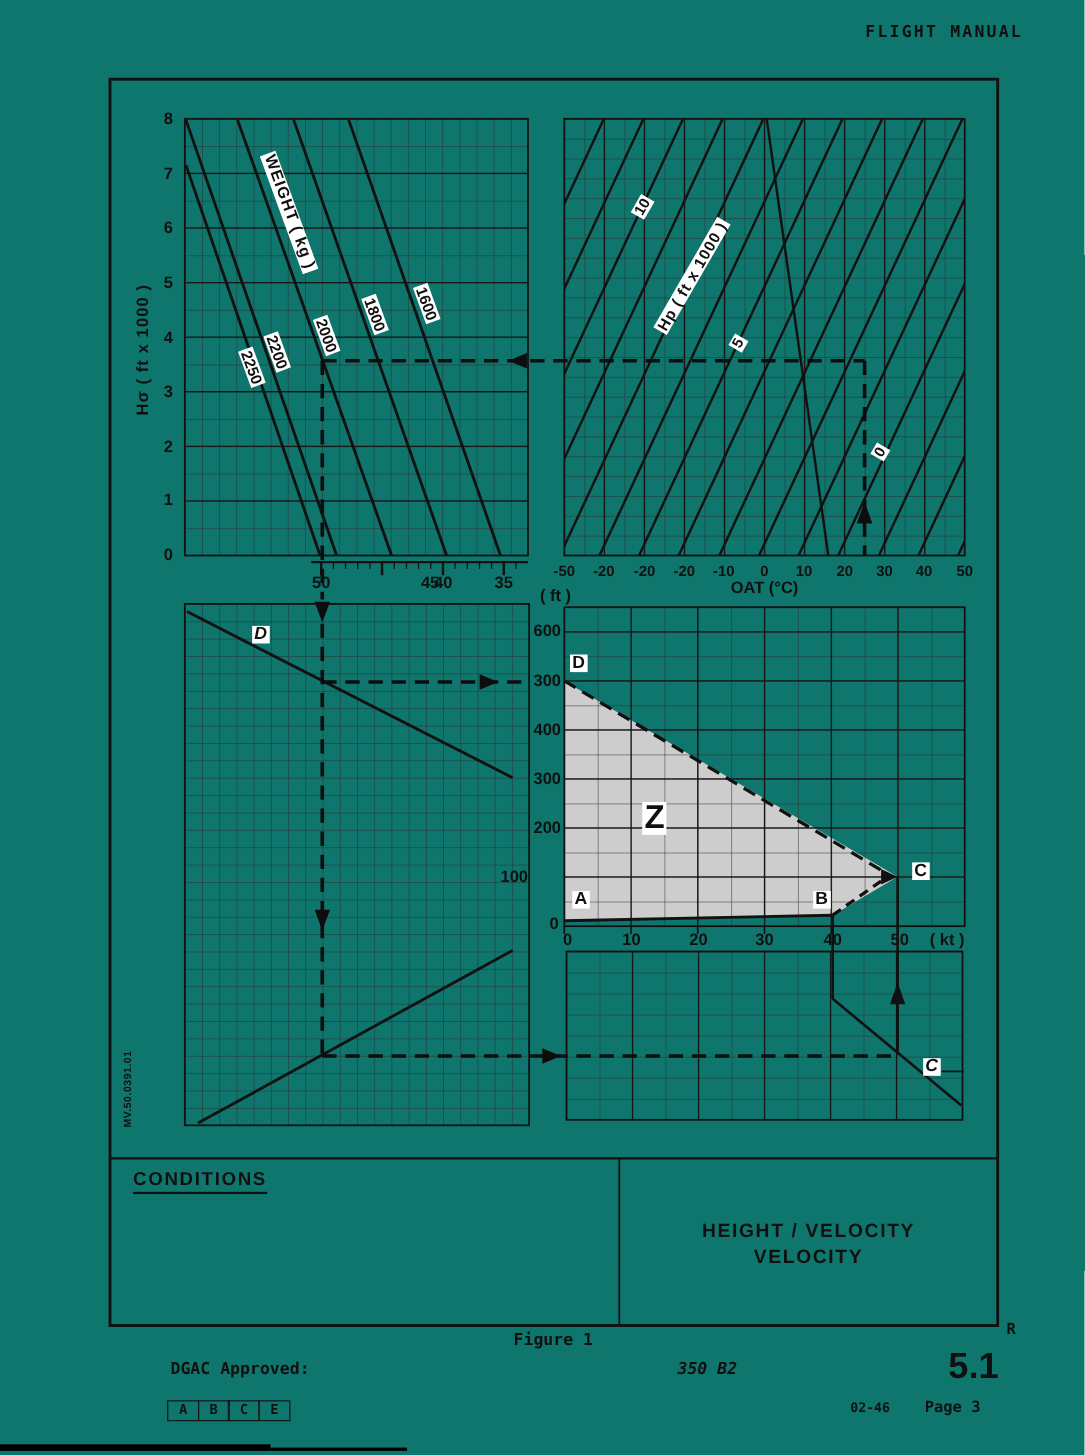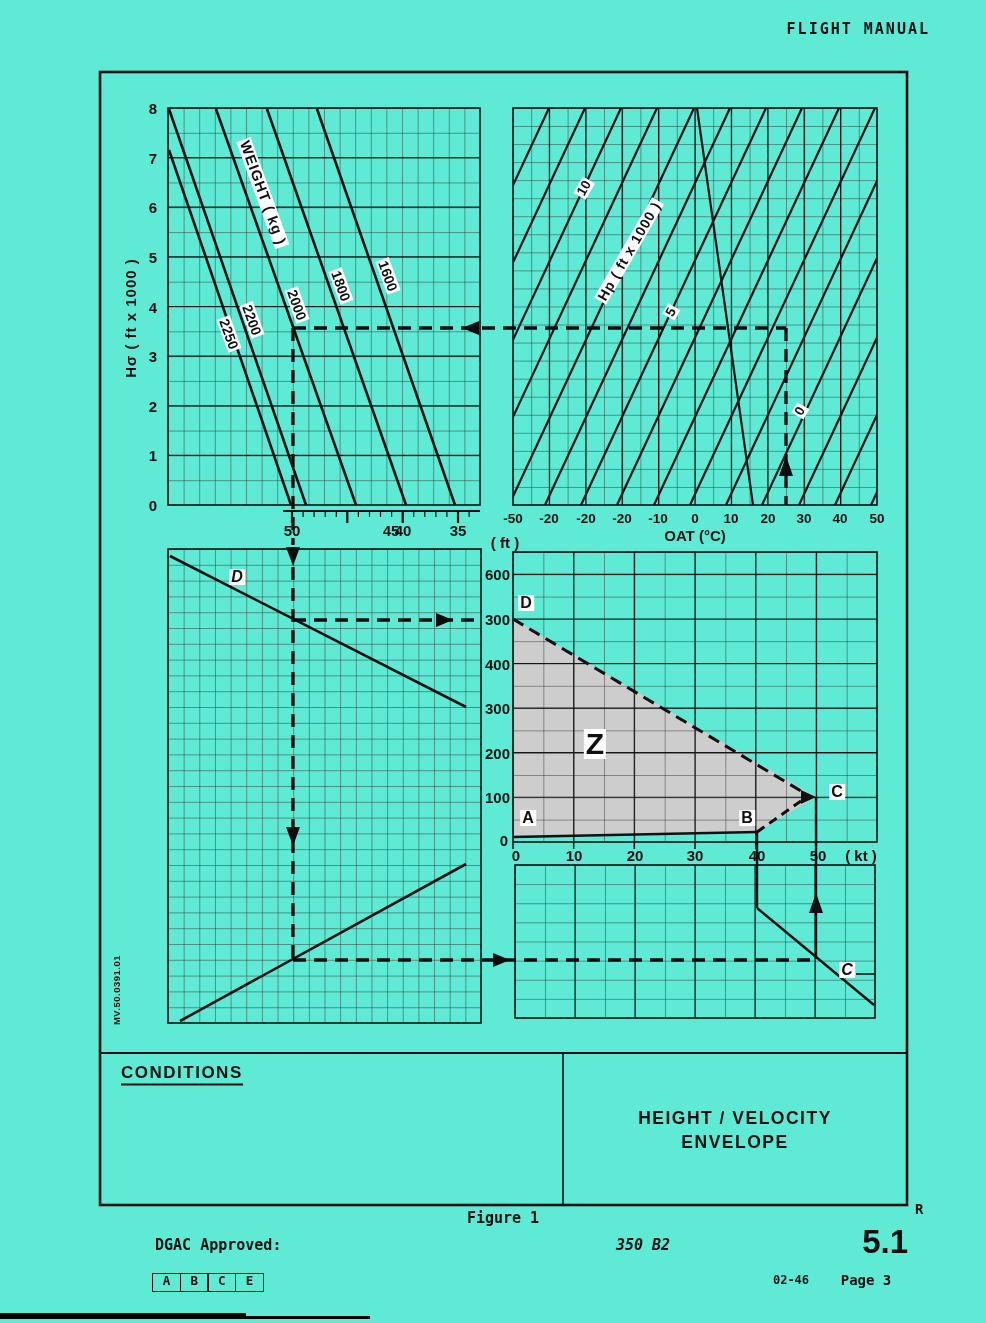--- a/index.html
+++ b/index.html
@@ -1,16 +1,16 @@
 <!DOCTYPE html>
 <html><head>
 <meta charset="utf-8">
 <style>
   html,body{margin:0;padding:0;background:#fff;}
-  #page{position:relative;width:986px;height:1323px;background:#5eead4;overflow:hidden;
+  #page{position:relative;width:986px;height:1323px;background:#0f766e;overflow:hidden;
         font-family:"Liberation Sans",sans-serif;}
   #gfx{position:absolute;left:0;top:0;}
   .lbl{position:absolute;color:#101010;font:bold 15px/1 "Liberation Sans",sans-serif;
        white-space:nowrap;transform:translate(-50%,-50%);}
   .lft{transform:translate(0,-50%);text-align:center;}
   .rgt{transform:translate(-100%,-50%);}
   .r70{transform:translate(-50%,-50%) rotate(70deg);}
   .rm60{transform:translate(-50%,-50%) rotate(-60deg);}
   .rm90{transform:translate(-50%,-50%) rotate(-90deg);}
   .wbg{background:#fff;padding:0 2px;}
@@ -171,21 +171,21 @@
 <div class="lbl rm60 wbg" style="left:584px;top:188px;font-size:13.5px;">10</div>
 <div class="lbl rm60 wbg" style="left:671px;top:312px;font-size:13.5px;">5</div>
 <div class="lbl rm60 wbg" style="left:800px;top:411px;font-size:13.5px;">0</div>
 
 <div class="lbl" style="left:505px;top:542px;">( ft )</div>
 <div class="lbl rgt" style="left:510px;top:574px;">600</div>
 <div class="lbl rgt" style="left:510px;top:619px;">300</div>
 <div class="lbl rgt" style="left:510px;top:664px;">400</div>
 <div class="lbl rgt" style="left:510px;top:708px;">300</div>
 <div class="lbl rgt" style="left:510px;top:753px;">200</div>
-<div class="lbl rgt" style="left:510px;top:797px;text-align:center;">100</div>
+<div class="lbl rgt" style="left:480px;top:797px;text-align:center;">100</div>
 <div class="lbl rgt" style="left:508px;top:840px;">0</div>
 <div class="lbl" style="left:516px;top:855px;">0</div>
 <div class="lbl" style="left:574px;top:855px;">10</div>
 <div class="lbl" style="left:635px;top:855px;">20</div>
 <div class="lbl" style="left:695px;top:855px;">30</div>
 <div class="lbl" style="left:757px;top:855px;">40</div>
 <div class="lbl" style="left:818px;top:855px;">50</div>
 <div class="lbl" style="left:861px;top:855px;">( kt )</div>
 <div class="lbl wbg" style="left:526px;top:603px;font-size:16px;">D</div>
 <div class="lbl wbg" style="left:528px;top:818px;font-size:16px;">A</div>
@@ -194,21 +194,21 @@
 <div class="lbl wbg" style="left:595px;top:744px;font-size:30px;">Z</div>
 
 <div class="lbl wbg it" style="left:237px;top:577px;font-size:16px;">D</div>
 <div class="lbl wbg it" style="left:847px;top:970px;font-size:16px;">C</div>
 <div class="lbl rm90" style="left:117px;top:990px;font-size:9.5px;font-weight:bold;letter-spacing:0.5px;">MV.50.0391.01</div>
 
 <div class="lbl lft" style="left:121px;top:1072px;font-size:17px;">
   <span class="cond">CONDITIONS</span>
 </div>
 <div class="lbl" style="left:735px;top:1119px;font-size:17.5px;letter-spacing:1.5px;">HEIGHT / VELOCITY</div>
-<div class="lbl" style="left:735px;top:1143px;font-size:17.5px;letter-spacing:1.5px;">ENVELOPE</div>
+<div class="lbl" style="left:735px;top:1143px;font-size:17.5px;letter-spacing:1.5px;">VELOCITY</div>
 
 <div class="lbl mono" style="left:503px;top:1218px;">Figure 1</div>
 <div class="lbl lft mono" style="left:155px;top:1245px;">DGAC Approved:</div>
 <div class="lbl mono" style="left:643px;top:1245px;font-style:italic;">350 B2</div>
 <div class="lbl rgt" style="left:908px;top:1241px;font-size:33px;">5.1</div>
 <div class="lbl mono" style="left:791px;top:1280px;font-size:12px;">02-46</div>
 <div class="lbl mono" style="left:866px;top:1280px;font-size:14px;">Page 3</div>
 <div id="refboxes">
   <div class="cell">A</div>
   <div class="cell">B</div>

